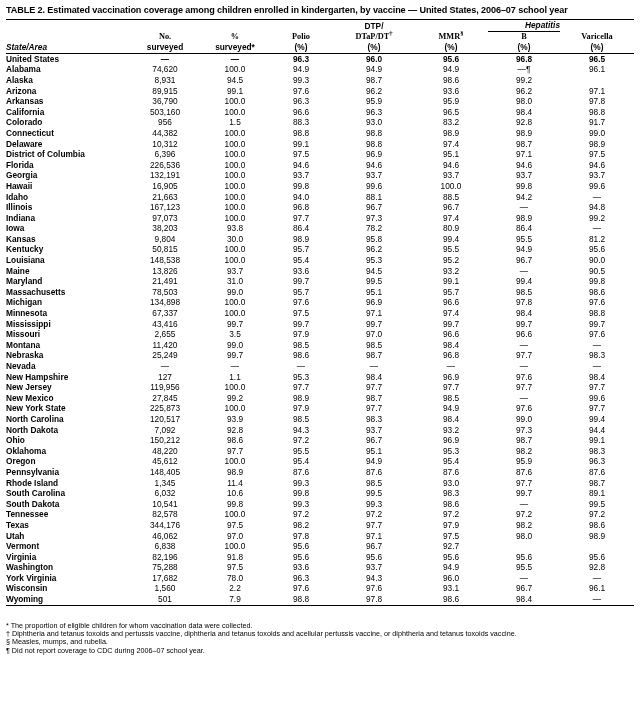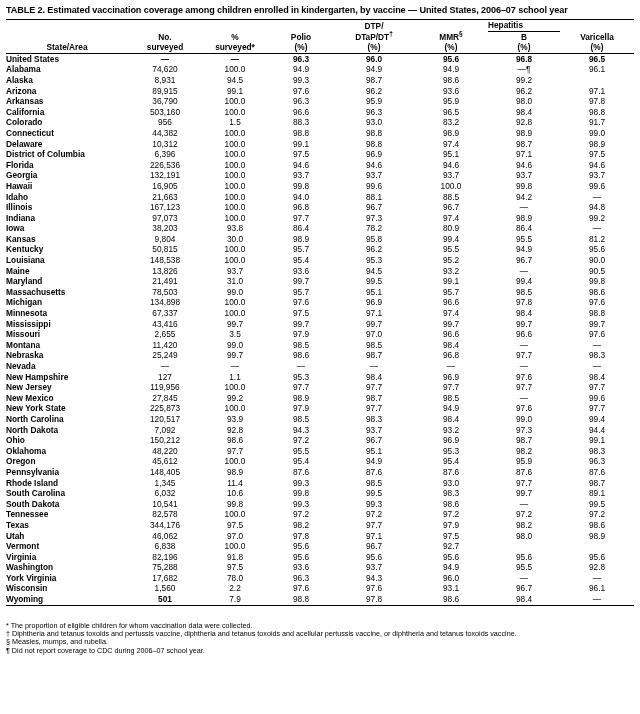--- a/index.html
+++ b/index.html
@@ -47,44 +47,46 @@
     border-top: 1.1px solid #000;
   }
   .rule-bot td, .rule-bot th {
     border-bottom: 1.1px solid #000;
   }
   .hdr-row1 th {
     padding-bottom: 0px;
   }
   .hdr-row2 th {
     padding-bottom: 0px;
+    font-family: Liberation Serif, serif;
   }
   .hdr-row3 th {
     padding-bottom: 1px;
   }
-  .col-area { width: 122px; text-align: center; }
+  .col-area { width: 122px; text-align: left; font-style: italic; }
   .col-num  { width: 74px; }
   .col-pct  { width: 66px; }
   .col-polio{ width: 66px; }
   .col-dtp  { width: 80px; }
   .col-mmr  { width: 74px; }
   .col-hepb { width: 72px; }
   .col-var  { width: 74px; }
 
   td.area { text-align: left; padding-left: 1px; font-weight: bold; }
   td.val { text-align: center; }
   tr.us td { font-weight: bold; }
   tbody tr td { height: 10.6px; }
 
   .underline-head {
     border-bottom: 0.9px solid #000;
   }
   .hepb-group {
-    text-align: left;
+    text-align: right;
     font-weight: bold;
+    font-style: italic;
   }
   .footnotes {
     margin-top: 16px;
     font-size: 7.2px;
     line-height: 8.4px;
   }
   .footnotes div {
     margin: 0;
     padding: 0;
     text-indent: -5px;
@@ -652,21 +654,21 @@
           <td class="val">1,560</td>
           <td class="val">2.2</td>
           <td class="val">97.6</td>
           <td class="val">97.6</td>
           <td class="val">93.1</td>
           <td class="val">96.7</td>
           <td class="val">96.1</td>
         </tr>
         <tr>
           <td class="area" style="border-bottom: 1.1px solid rgb(0, 0, 0);">Wyoming</td>
-          <td class="val" style="border-bottom: 1.1px solid rgb(0, 0, 0); font-weight: bold;">501</td>
+          <td class="val" style="border-bottom: 1.1px solid rgb(0, 0, 0);">501</td>
           <td class="val" style="border-bottom: 1.1px solid rgb(0, 0, 0);">7.9</td>
           <td class="val" style="border-bottom: 1.1px solid rgb(0, 0, 0);">98.8</td>
           <td class="val" style="border-bottom: 1.1px solid rgb(0, 0, 0);">97.8</td>
           <td class="val" style="border-bottom: 1.1px solid rgb(0, 0, 0);">98.6</td>
           <td class="val" style="border-bottom: 1.1px solid rgb(0, 0, 0);">98.4</td>
           <td class="val" style="border-bottom: 1.1px solid rgb(0, 0, 0);">—</td>
         </tr>
       </tbody>
   </table>
 

